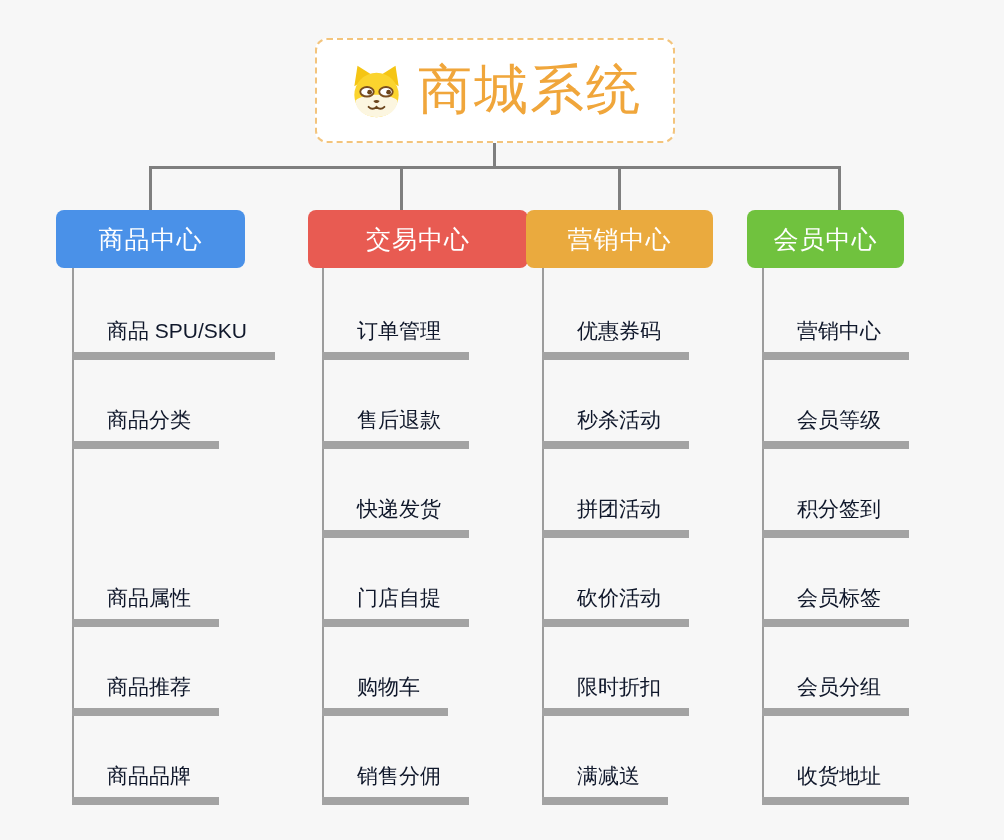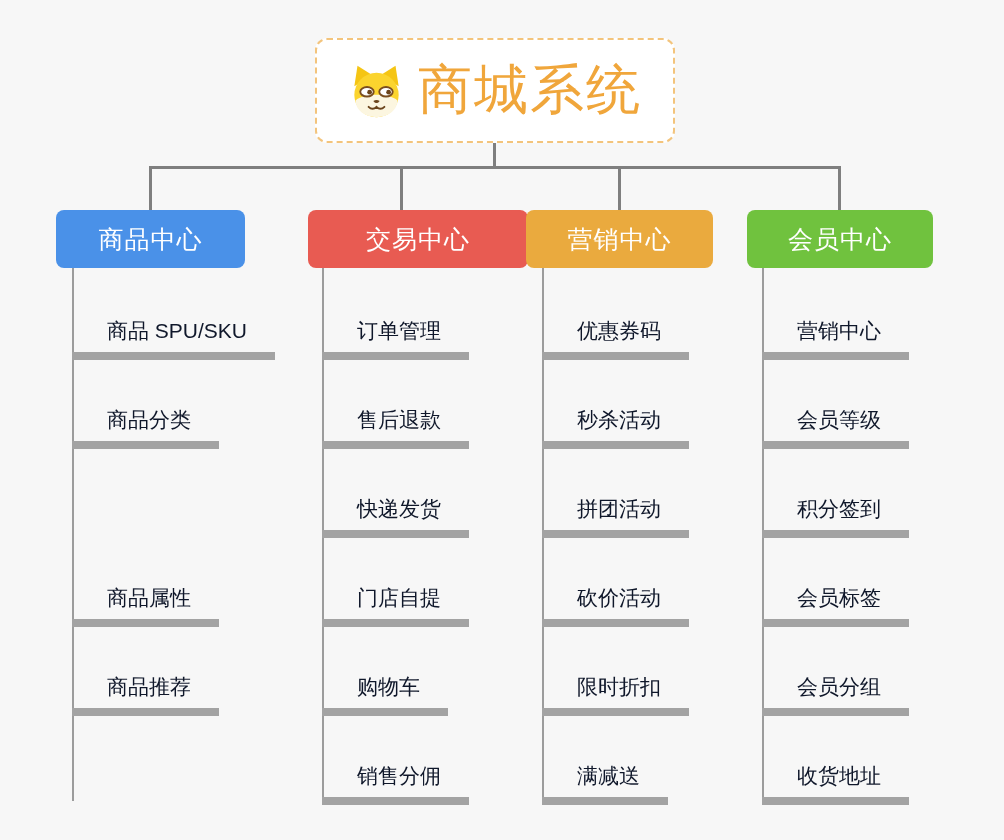--- a/index.html
+++ b/index.html
@@ -44,21 +44,21 @@
   .branch-box {
     position: absolute; top: 210px; height: 58px;
     border-radius: 8px;
     display: flex; align-items: center; justify-content: center;
     color: #FFFFFF; font-size: 25px; letter-spacing: 1px;
     box-sizing: border-box;
   }
   .b0 { left: 56px;  width: 189px; }
   .b1 { left: 308px; width: 220px; }
   .b2 { left: 526px; width: 187px; }
-  .b3 { left: 747px; width: 186px; }
+  .b3 { left: 747px; width: 157px; }
 
   
   .trunk { position: absolute; top: 268px; width: 2px; height: 533px; background: #9C9C9C; }
   .t0 { left: 72px; }
   .t1 { left: 322px; }
   .t2 { left: 542px; }
   .t3 { left: 762px; }
 
   
   .leaf {
@@ -125,20 +125,21 @@
 
   <div class="trunk t0"></div>
   <div class="trunk t1"></div>
   <div class="trunk t2"></div>
   <div class="trunk t3"></div>
 
   <div class="leaf c0 r0">商品 SPU/SKU</div>
   <div class="leaf c0 r1">商品分类</div>
   <div class="leaf c0 r3">商品属性</div>
   <div class="leaf c0 r4">商品推荐</div>
+  <div class="leaf c0 r5">商品品牌</div>
 
   <div class="leaf c1 r0">订单管理</div>
   <div class="leaf c1 r1">售后退款</div>
   <div class="leaf c1 r2">快递发货</div>
   <div class="leaf c1 r3">门店自提</div>
   <div class="leaf c1 r4">购物车</div>
   <div class="leaf c1 r5">销售分佣</div>
 
   <div class="leaf c2 r0">优惠券码</div>
   <div class="leaf c2 r1">秒杀活动</div>

